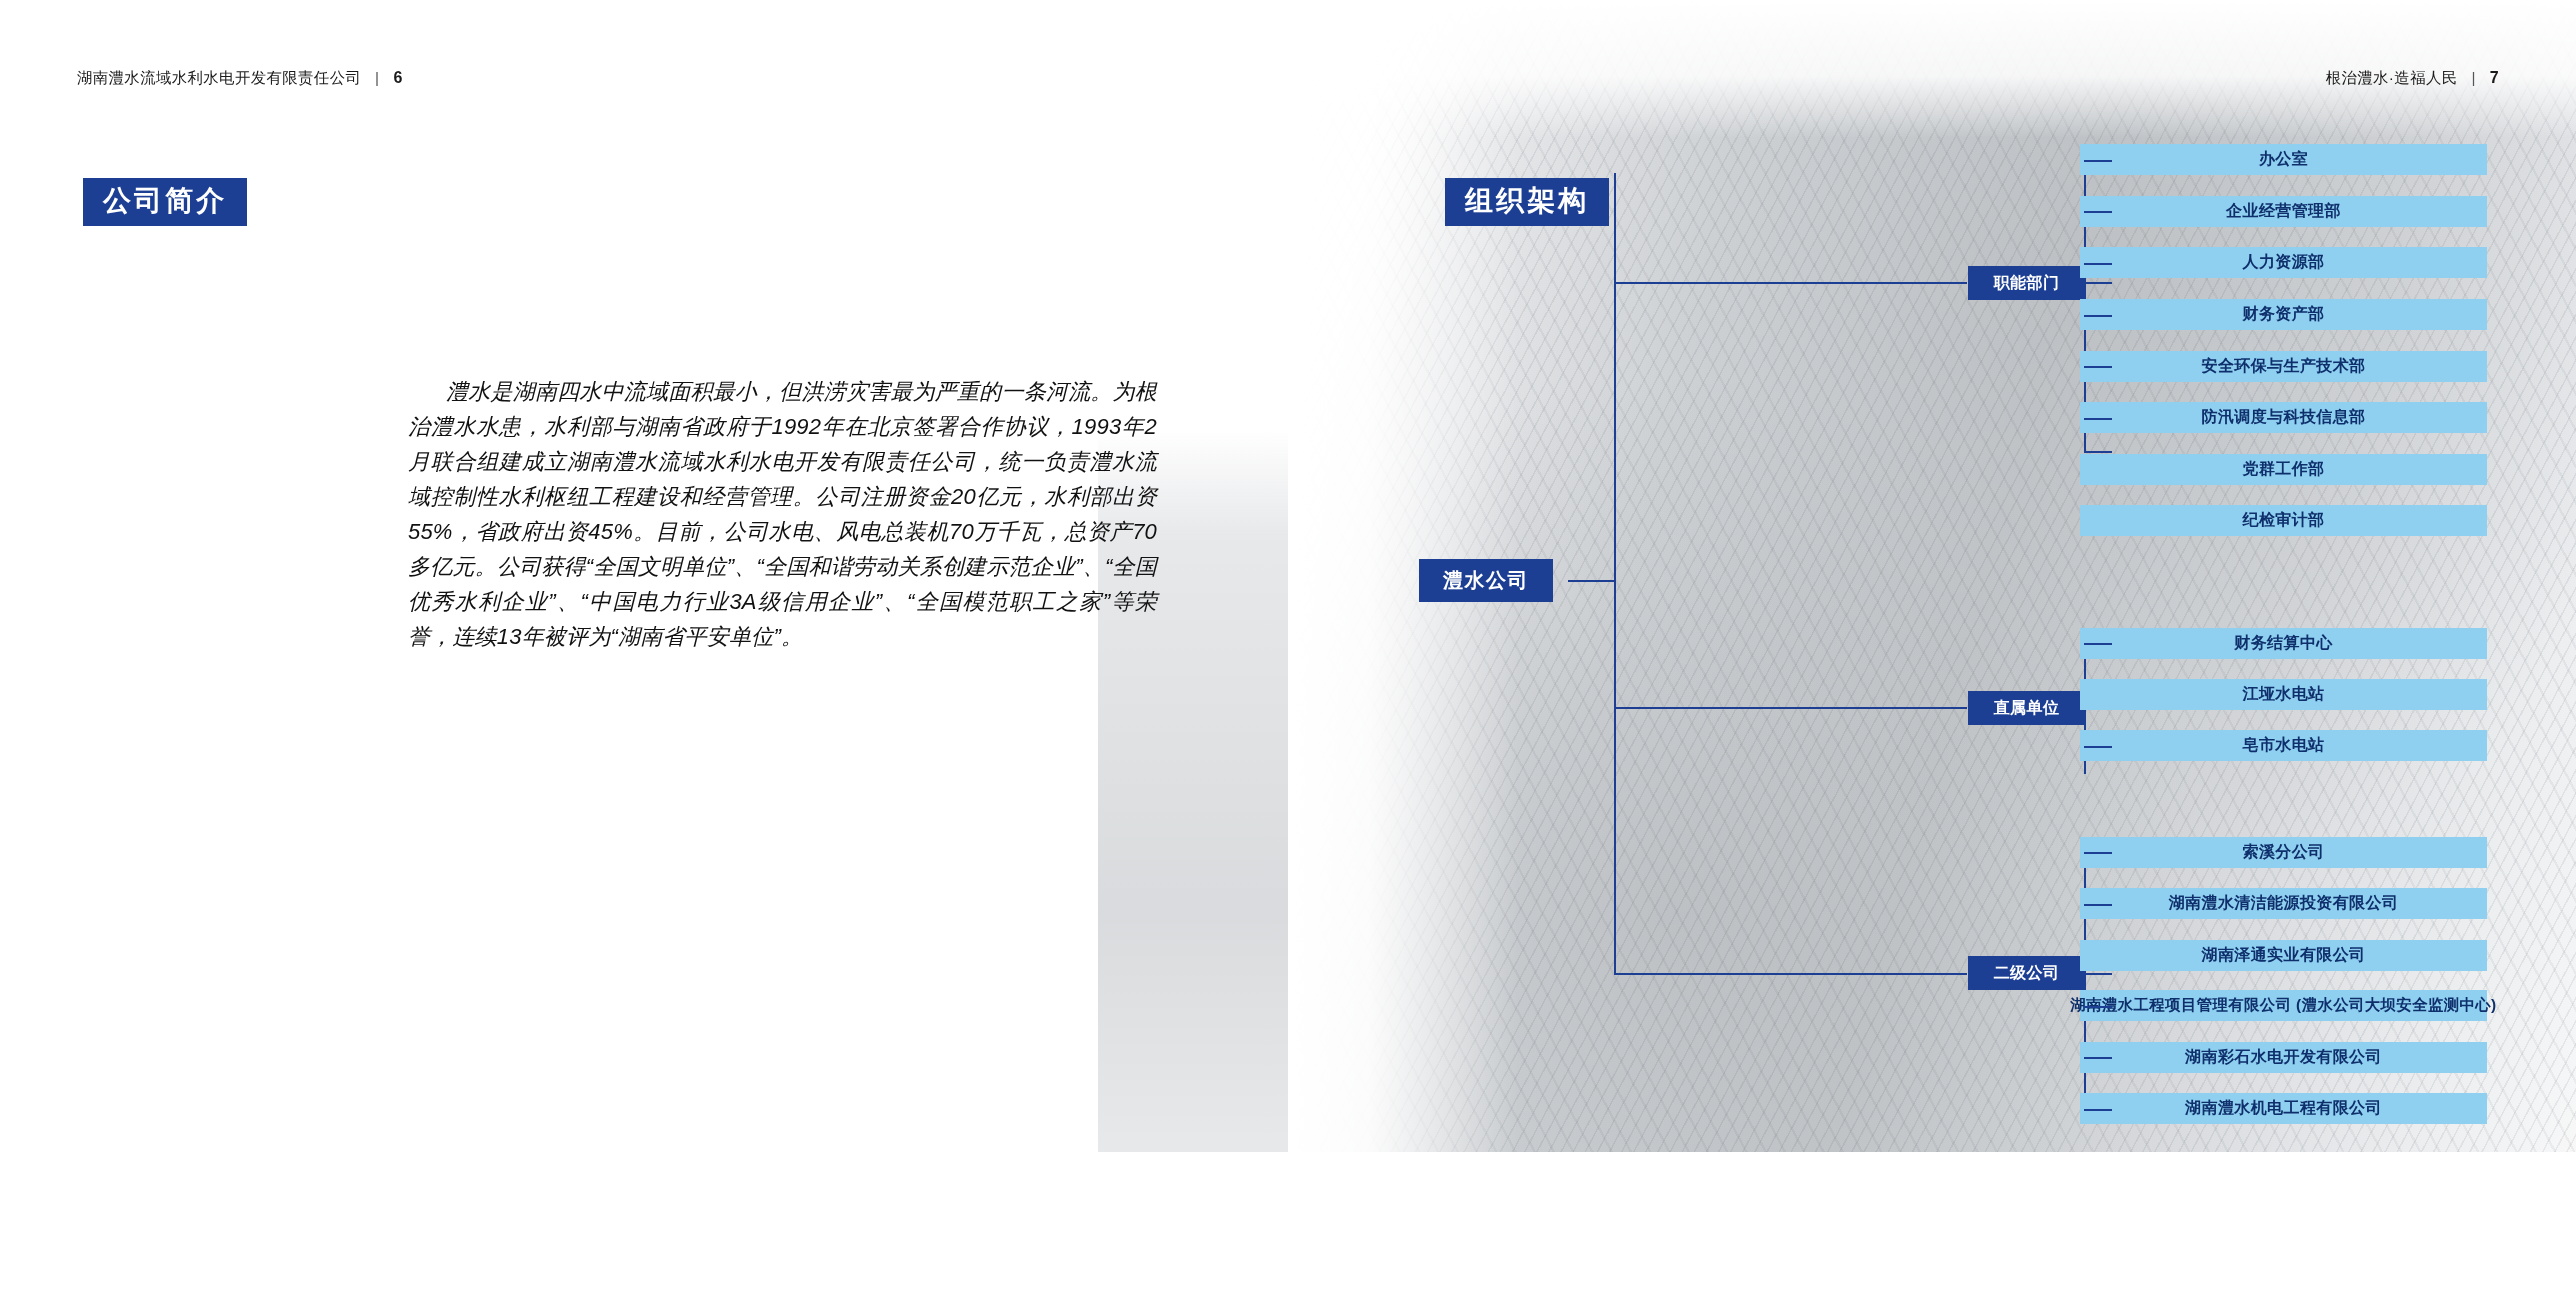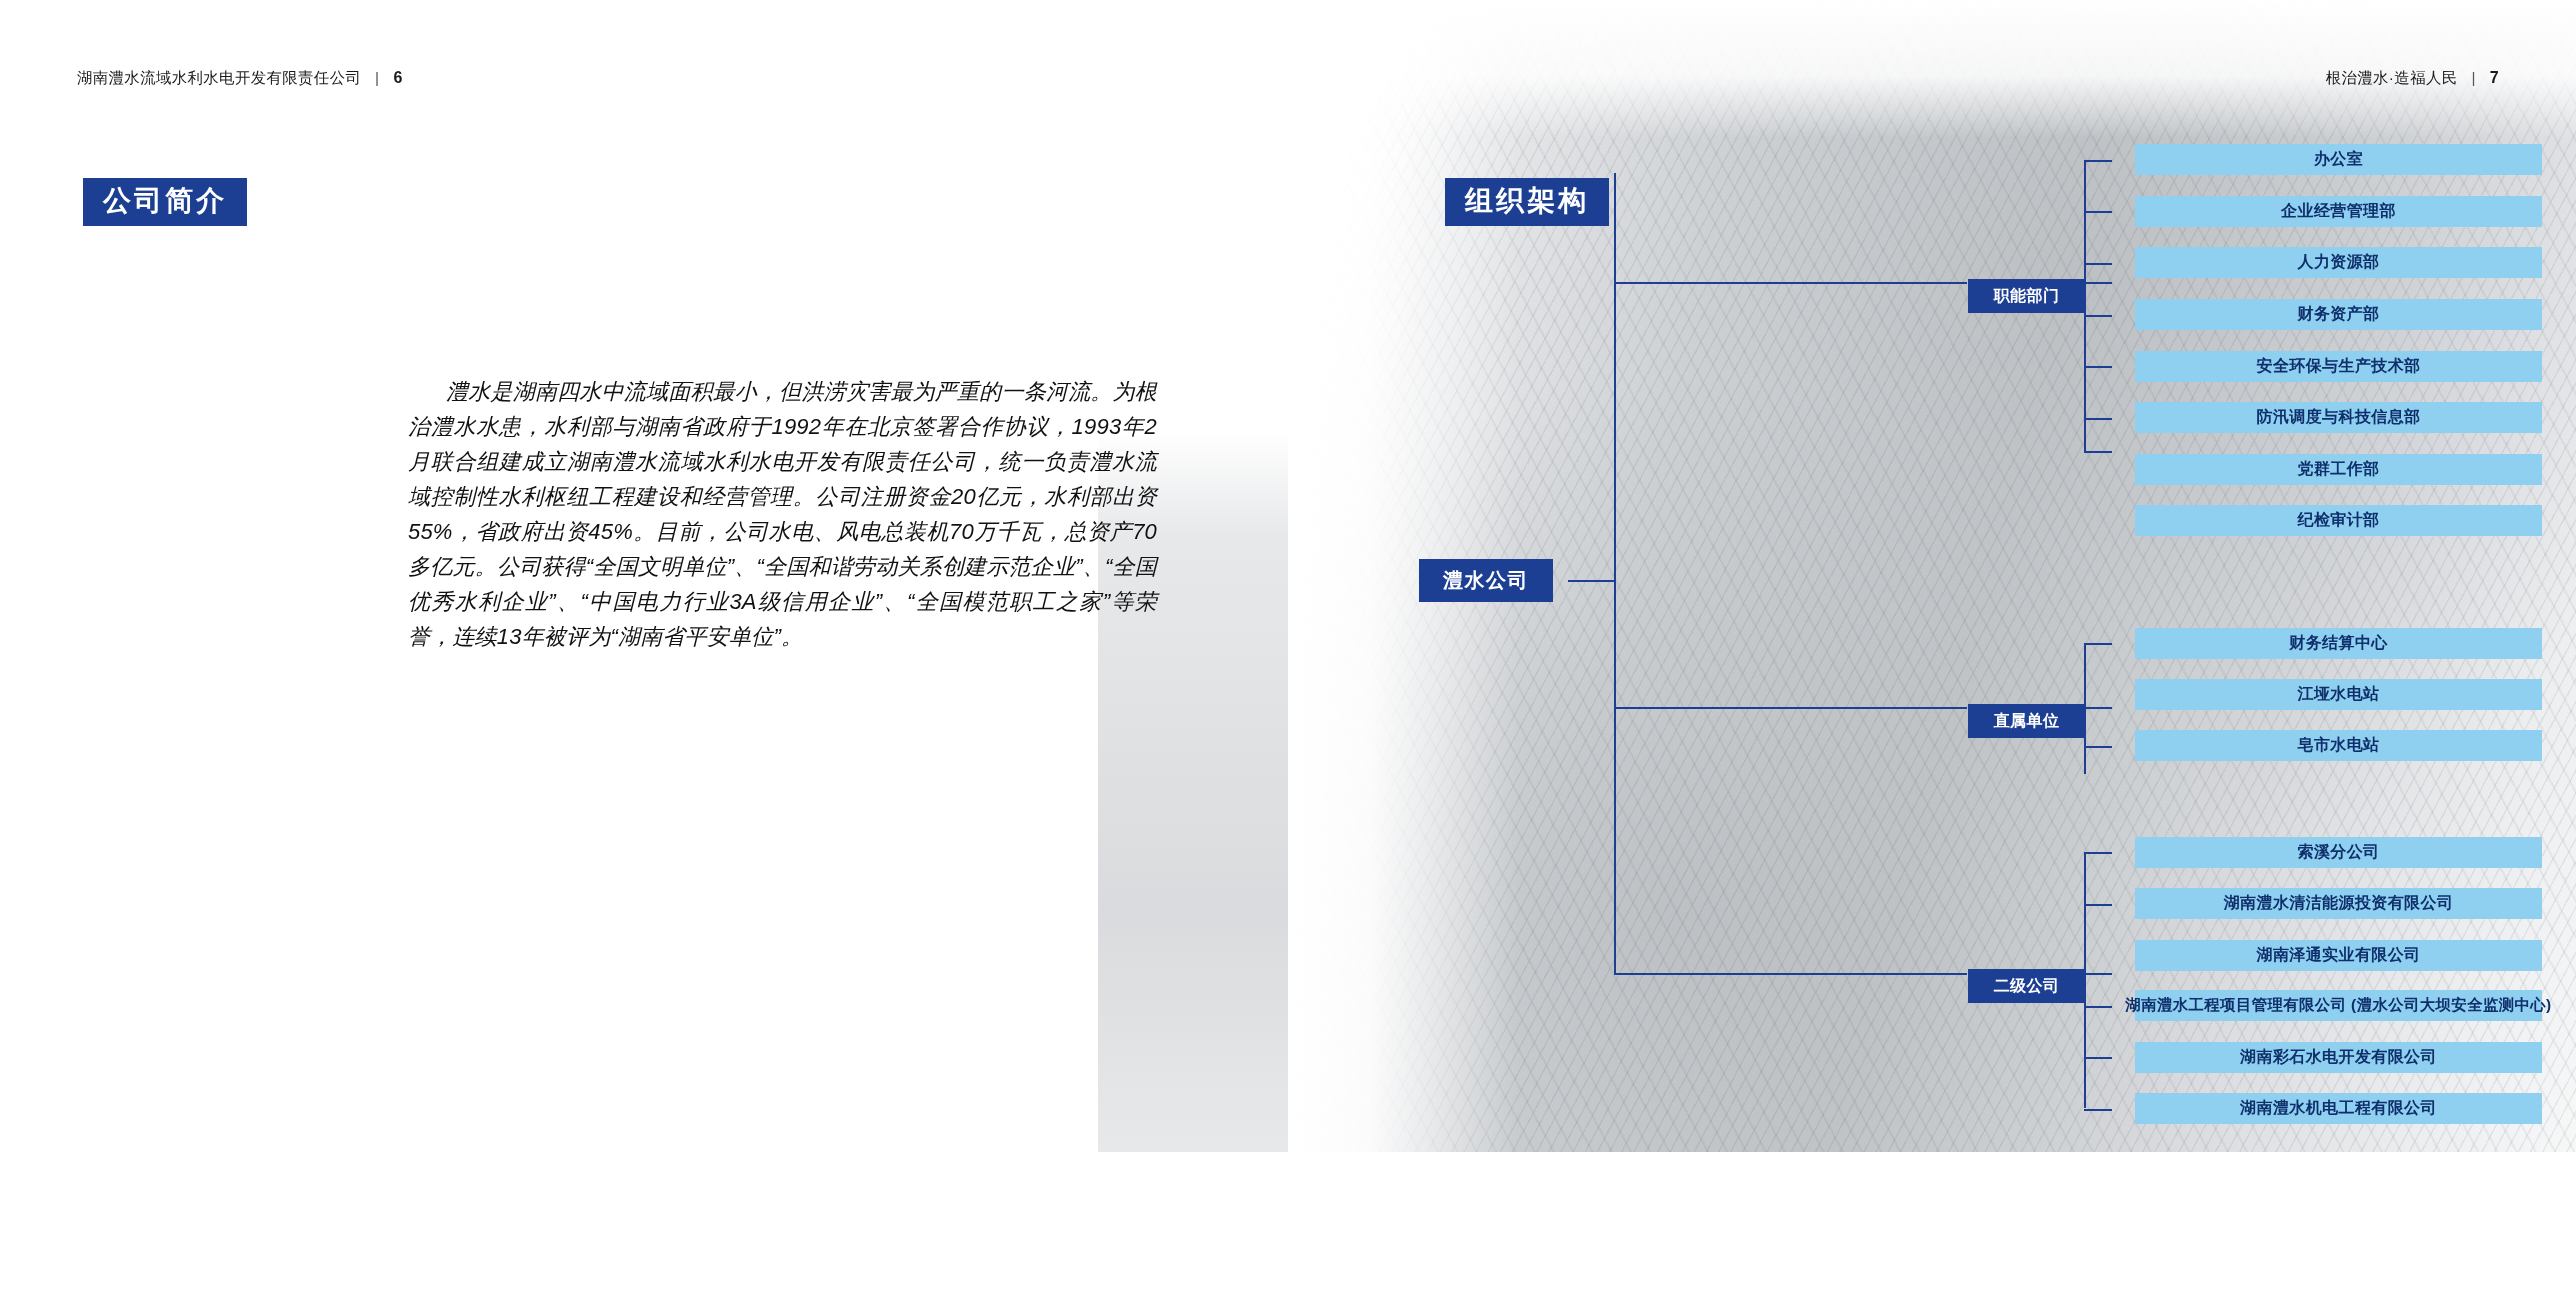--- a/index.html
+++ b/index.html
@@ -165,31 +165,30 @@
     justify-content: center;
     color: #0e2f6b;
     font-size: 16px;
     font-weight: bold;
     letter-spacing: 0.4px;
     white-space: nowrap;
   }
   .node-leaf {
     background: #8fd0f0;
     height: 31px;
-    left: 847px;
+    left: 792px;
     width: 407px;
   }
   .node-group {
     background: #1c3f94;
     color: #ffffff;
     height: 34px;
     width: 117px;
     left: 680px;
     font-size: 16px;
-    margin-top: 13px;
   }
   .node-root {
     background: #1c3f94;
     color: #ffffff;
     height: 43px;
     width: 134px;
     left: 131px;
     top: 559px;
     font-size: 20px;
     letter-spacing: 1.5px;

